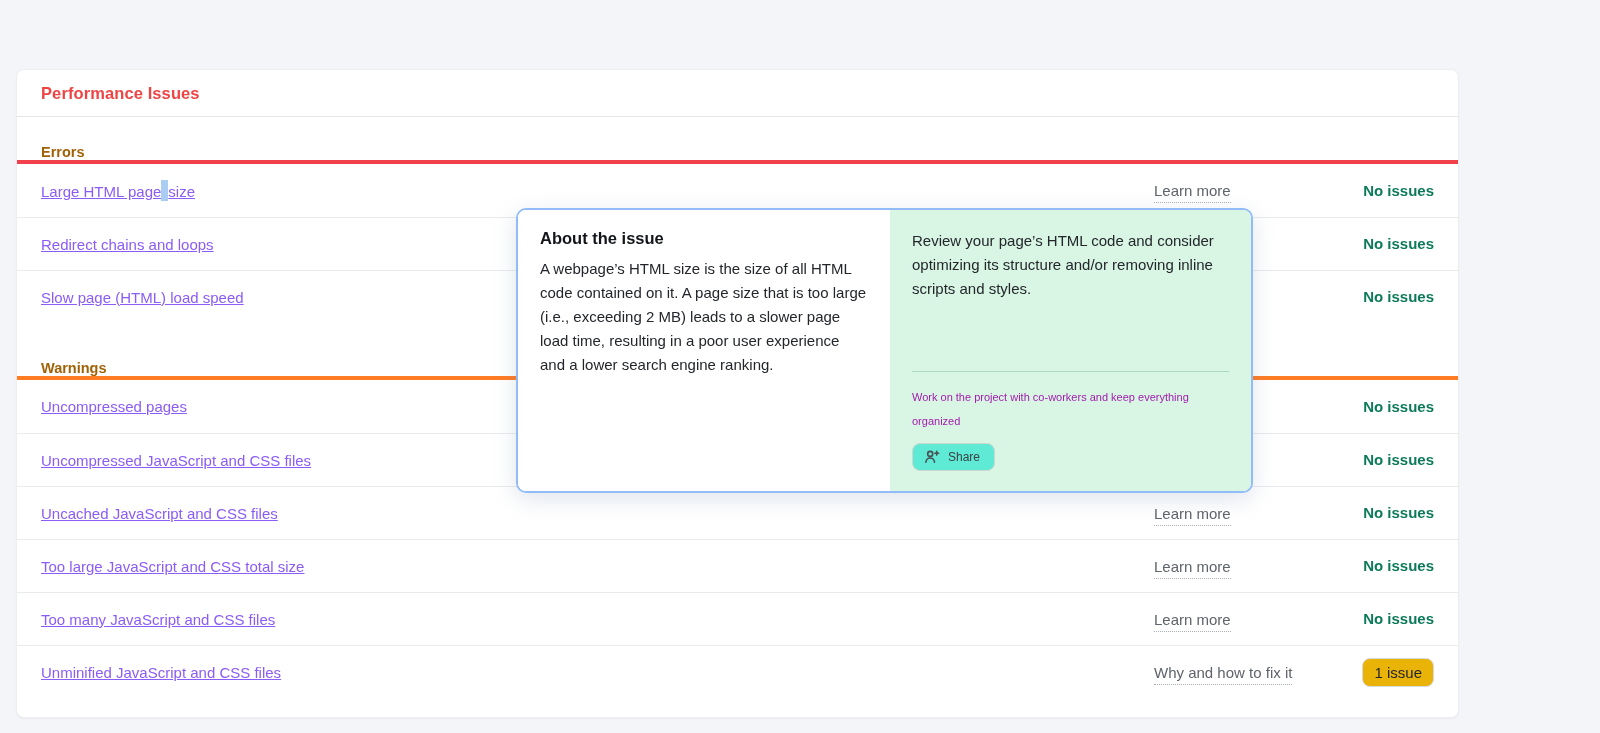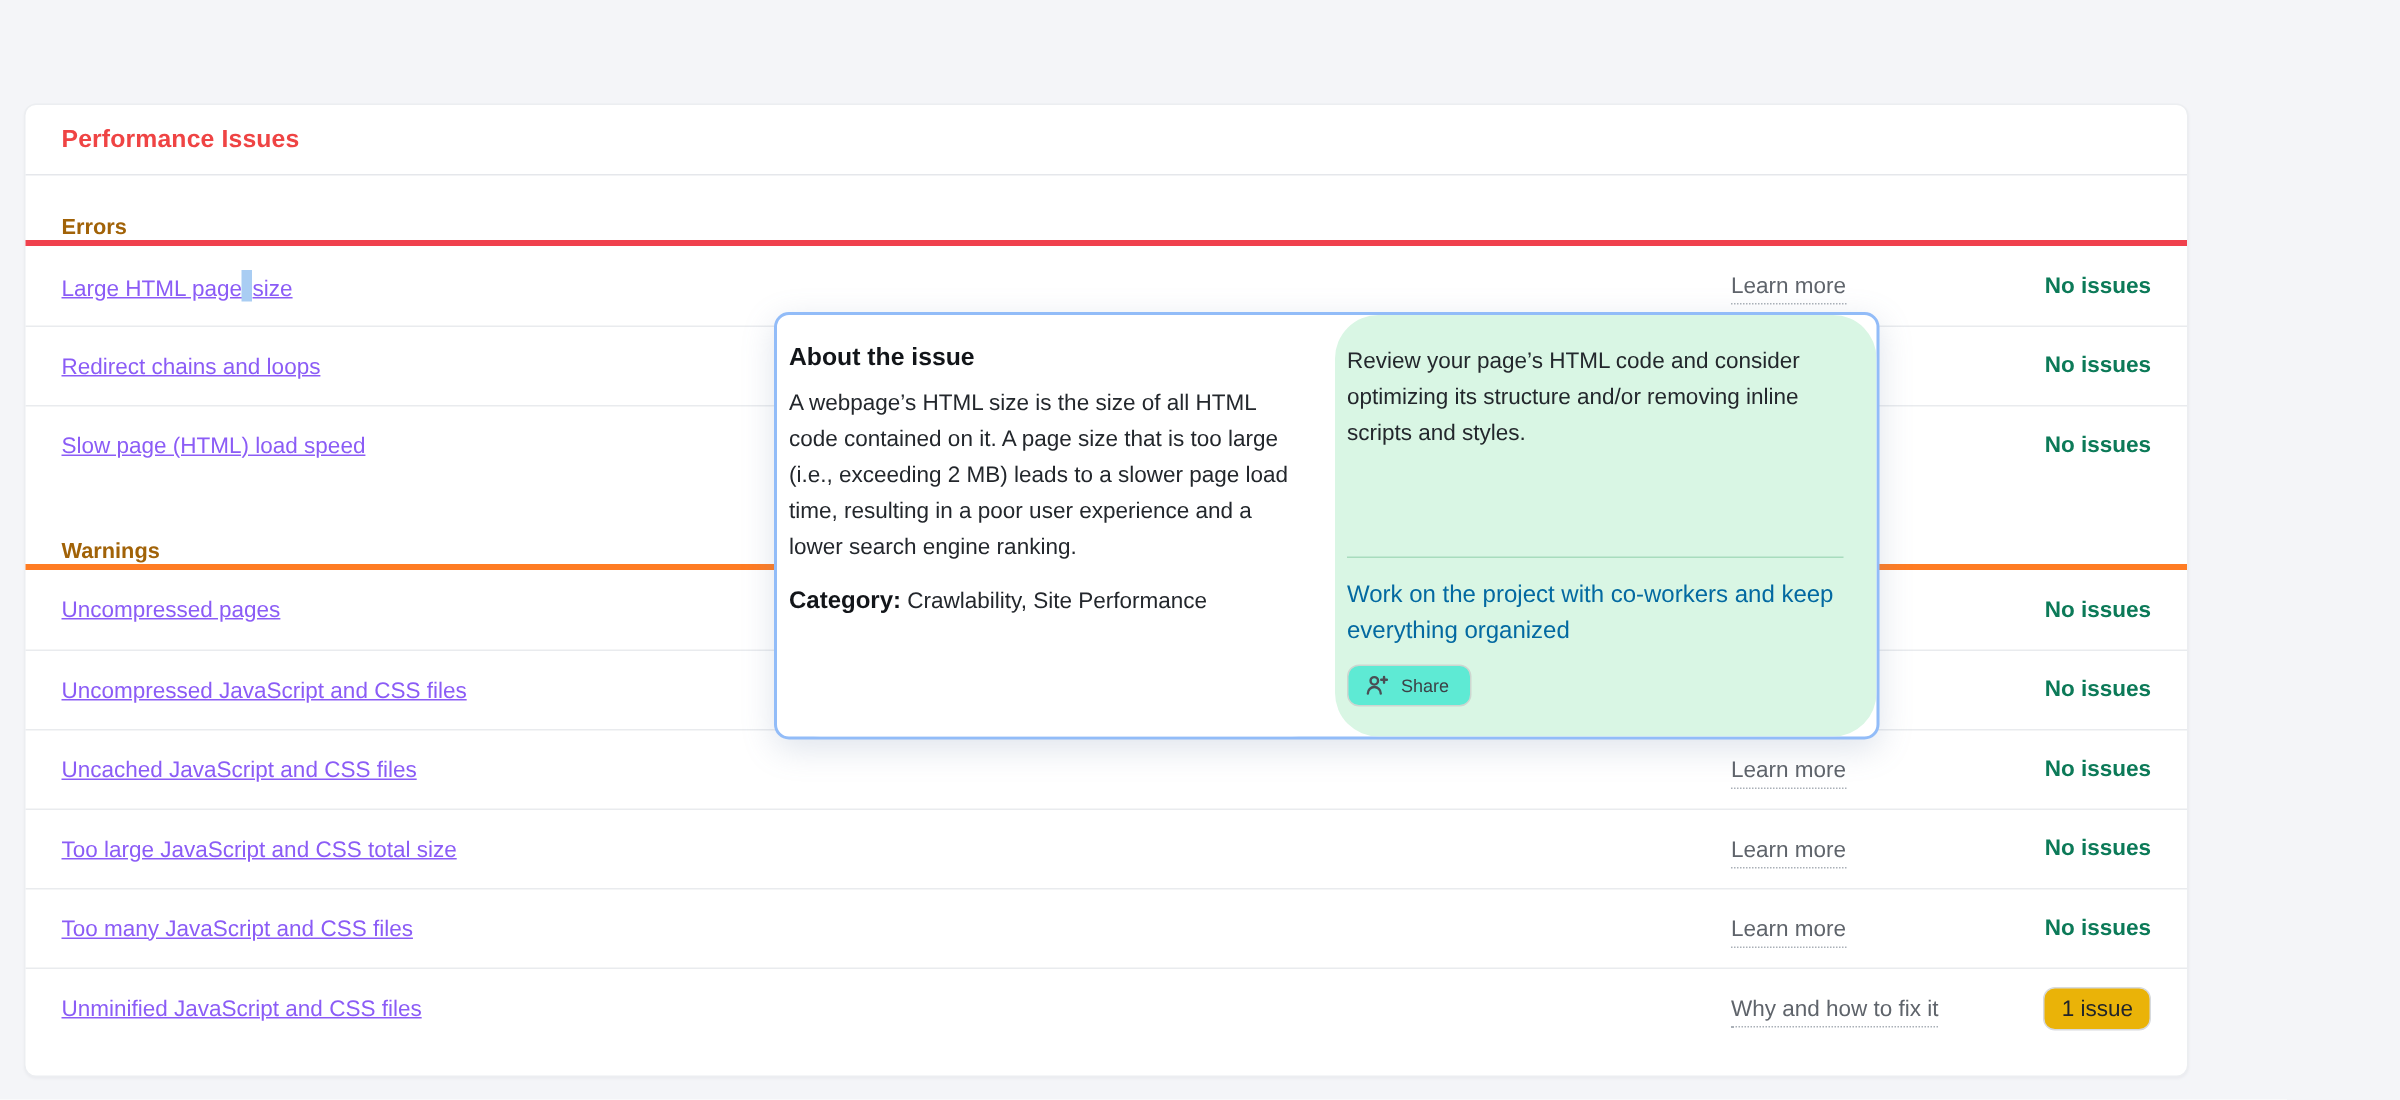--- a/index.html
+++ b/index.html
@@ -78,37 +78,37 @@
     left: 499px; top: 138px;
     width: 737px; height: 285px;
     border: 2px solid #92bcf8;
     border-radius: 10px;
     background: #ffffff;
     box-shadow: 0 6px 22px rgba(110,130,170,0.22);
     display: flex;
     overflow: hidden;
     z-index: 10;
   }
-  .tooltip-panel { padding: 19px 22px 20px 8px; border-radius: 29px; }
+  .tooltip-panel { padding: 19px 22px 20px 22px; }
   .tooltip-about { width: 372px; flex: none; background: #ffffff; }
   .tooltip-fix {
     flex: 1;
     background: #d9f6e4;
     display: flex; flex-direction: column;
   }
   .tooltip-heading {
     font-size: 16.5px; font-weight: bold; color: #121519;
     margin-bottom: 9px;
   }
   .tooltip-body { font-size: 15px; line-height: 24px; color: #23272c; }
   .category-line { margin-top: 12px; font-size: 15px; line-height: 24px; color: #23272c; }
   .category-line b { font-size: 16px; color: #121519; }
   .collab-block { margin-top: auto; }
   .collab-divider { border: none; border-top: 1px solid #a8dcbd; margin-bottom: 13px; }
-  .collab-text { font-size: 16px; line-height: 24px; color: #0369a1; }
+  .collab-text { font-size: 11px; line-height: 24px; color: #a21caf; }
   .share-button {
     margin-top: 10px;
     display: inline-flex; align-items: center; gap: 8px;
     background: #5eead4;
     border: 1px solid #ced6d0;
     border-radius: 8px;
     padding: 5px 14px 5px 11px;
     font-size: 12px; color: #3c4146;
     cursor: pointer;
   }
@@ -181,21 +181,20 @@
       <span class="name">Unminified JavaScript and CSS files</span>
       <span class="link-cell"><span class="dotted-link">Why and how to fix it</span></span>
       <span class="status-cell"><span class="issue-badge">1 issue</span></span>
     </div>
   </div>
 
   <div class="tooltip">
     <div class="tooltip-panel tooltip-about">
       <div class="tooltip-heading">About the issue</div>
       <p class="tooltip-body">A webpage’s HTML size is the size of all HTML code contained on it. A page size that is too large (i.e., exceeding 2 MB) leads to a slower page load time, resulting in a poor user experience and a lower search engine ranking.</p>
-      <p class="category-line"><b>Category:</b> <span>Crawlability, Site Performance</span></p>
     </div>
     <div class="tooltip-panel tooltip-fix">
       <p class="tooltip-body">Review your page’s HTML code and consider optimizing its structure and/or removing inline scripts and styles.</p>
       <div class="collab-block">
         <hr class="collab-divider">
         <p class="collab-text">Work on the project with co-workers and keep everything organized</p>
         <button class="share-button">
           <span>
               <svg width="16" height="16" viewBox="0 0 16 16">
                 <circle cx="6.2" cy="4.9" r="2.5" fill="none" stroke="#4a4f55" stroke-width="1.6"></circle>

